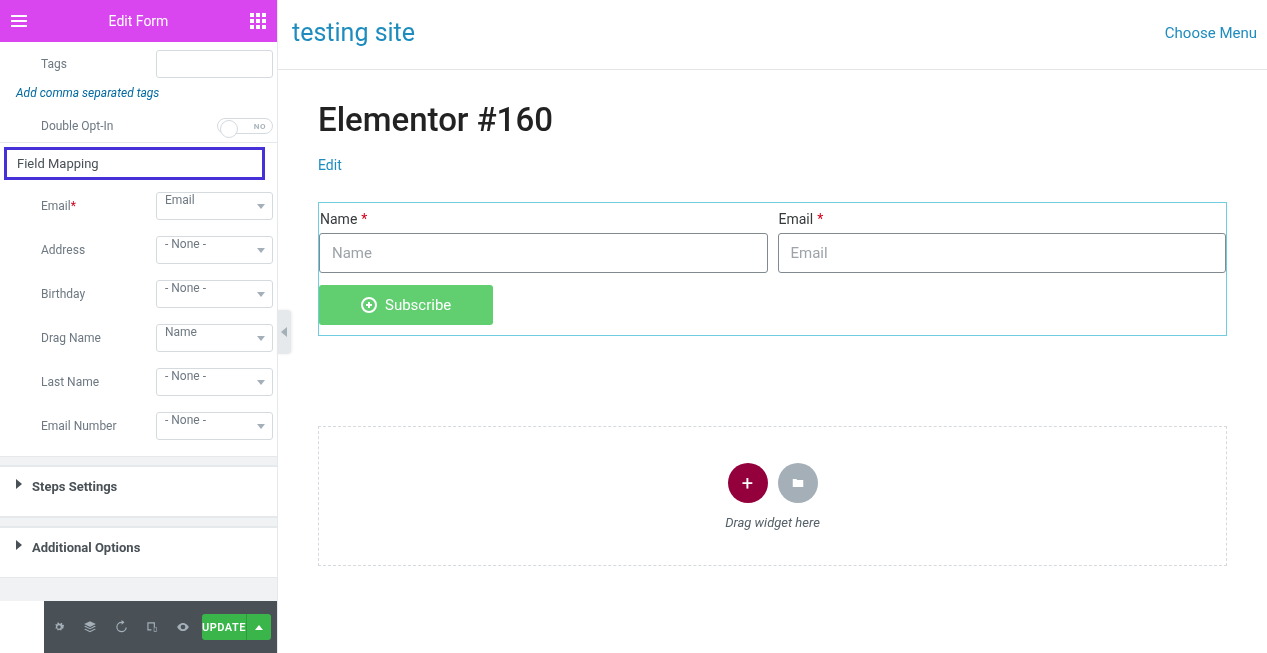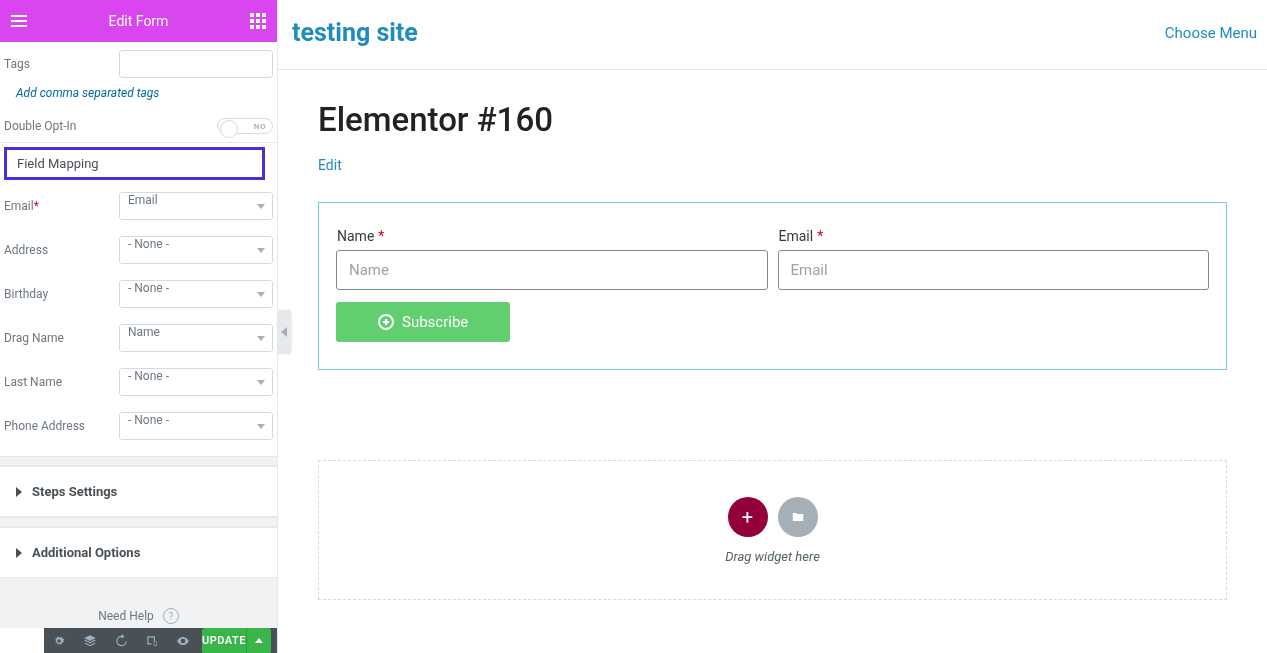--- a/index.html
+++ b/index.html
@@ -13,66 +13,66 @@
 .sidebar-header .hdr-title { flex: 1; text-align: center; font-size: 14px; font-weight: 400; }
 .bars { display:inline-block; width:16px; height:12px; position:relative; }
 .bars::before, .bars::after, .bars span { content:""; position:absolute; left:0; right:0; height:2px; background:#fff; }
 .bars span { top:5px; }
 .bars::before { top:0; }
 .bars::after { bottom:0; }
 .grid9 { display:grid; grid-template-columns: repeat(3,4px); grid-template-rows: repeat(3,4px); gap:2px; }
 .grid9 i { background:#fff; display:block; }
 
 .panel-scroll { flex:1; overflow-y:auto; }
-.ctl-row { display:flex; align-items:center; padding: 8px 4px; font-size:12px; color:#6d7882; }
+.ctl-row { display:flex; align-items:center; padding: 8px 4px; font-size:12px; color:#6d7882;margin-left:37px; }
 .ctl-label { flex: 0 0 115px; }
 .ctl-field { flex:1; }
 .ctl-input { width:100%; height:28px; border:1px solid #d5dadf; border-radius:3px; background:#fff; padding:0 8px; font-size:12px; }
 .hint { padding: 0 16px 10px; color:#0369a1; font-style:italic; font-size:12px; }
 
 .toggle { position:relative; width:56px; height:16px; border:1px solid #d5dadf; border-radius:11px; background:#fff; display:flex; align-items:center; justify-content:flex-end; padding:0 6px; font-size:8px; color:#a4afb7; font-weight:600; letter-spacing:0.5px; }
 .toggle .knob { position:absolute; left:2px; top:1px; width:18px; height:18px; border-radius:50%; background:#fff; border:1px solid #d5dadf; }
 
 .section-divider { height:10px; background:#f1f2f3; border-top:1px solid #e6e9ec; border-bottom:1px solid #e6e9ec; }
 .fm-highlight { border:3px solid #4631d8; margin:4px 12px 4px 4px; padding:6px 10px; font-size:13px; color:#495157; }
 
 .req { color:#d0011b; }
 
 .select { position:relative; }
 .select .ctl-input { padding-right:24px; cursor:pointer; color:#6d7882; }
 .select .caret { position:absolute; right:8px; top:50%; transform:translateY(-40%); width:0; height:0; border-left:4px solid transparent; border-right:4px solid transparent; border-top:5px solid #a4afb7; pointer-events:none; }
 
 .accordion { border-top:1px solid #e6e9ec; background:#fff; }
-.acc-item { display:flex; align-items:center; height:50px; padding:0 16px; border-bottom:1px solid #e6e9ec; cursor:pointer; font-size:13px; font-weight:700; color:#495157; }
+.acc-item { display:flex; align-items:flex-start; height:50px; padding:12px 16px; border-bottom:1px solid #e6e9ec; cursor:pointer; font-size:13px; font-weight:700; color:#495157; }
 .acc-item .chev { margin-right:10px; width:0; height:0; border-top:5px solid transparent; border-bottom:5px solid transparent; border-left:6px solid #495157; }
 
 .help-area { flex:0 0 auto; background:#f1f2f3; padding:30px 0 24px; text-align:center; font-size:12px; color:#6d7882; }
 .help-area .q { display:inline-flex; width:16px; height:16px; border:1px solid #a4afb7; border-radius:50%; align-items:center; justify-content:center; font-size:10px; margin-left:6px; color:#a4afb7; }
 
-.sidebar-foot { height:25px; background:#495157; display:flex; align-items:center;margin-left:44px; }
+.sidebar-foot { height:52px; background:#495157; display:flex; align-items:center;margin-left:44px; }
 .foot-icn { width:32px; height:36px; display:flex; align-items:center; justify-content:center; color:#a4afb7; cursor:pointer; }
 .foot-icn svg { width:14px; height:14px; fill:#a4afb7; }
 .update-btn { flex:1; margin:5px 0 5px 4px; height:26px; background:#39b54a; color:#fff; border:none; border-radius:3px 0 0 3px; font-size:11px; font-weight:600; letter-spacing:0.5px; cursor:pointer; }
 .update-caret { width:26px; height:26px; margin:5px 6px 5px 0; background:#39b54a; border:none; border-left:1px solid rgba(0,0,0,0.15); border-radius:0 3px 3px 0; cursor:pointer; display:flex; align-items:center; justify-content:center; }
 .update-caret::after { content:""; width:0; height:0; border-left:4px solid transparent; border-right:4px solid transparent; border-bottom:5px solid #fff; }
 
 
 .collapse-handle { position:absolute; right:-14px; top:310px; width:14px; height:44px; background:#e6e9ec; border-radius:0 4px 4px 0; display:flex; align-items:center; justify-content:center; cursor:pointer; box-shadow: 1px 0 3px rgba(0,0,0,0.08); }
 .collapse-handle::after { content:""; width:0; height:0; border-top:5px solid transparent; border-bottom:5px solid transparent; border-right:6px solid #a4afb7; }
 
 
 .preview { flex:1; overflow:auto; }
 .site-header { display:flex; align-items:center; justify-content:space-between; padding: 18px 10px 22px 14px; border-bottom:1px solid #e5e5e5; }
-.site-title { color:#1e8cbe; font-size:25px; font-weight:700; }
+.site-title { color:#1e8cbe; font-size:25px; font-weight:400; }
 .choose-menu { color:#1e8cbe; font-size:15px; cursor:pointer; }
 .content { padding: 30px 40px; }
 .page-h1 { font-size:33px; color:#222; font-weight:500; margin-bottom:16px; }
 .edit-link { color:#1e8cbe; font-size:14px; cursor:pointer; }
 
-.form-wrap { margin-top:28px; border:1px solid #70cde0; padding:17px; }
+.form-wrap { margin-top:28px; border:1px solid #70cde0; padding:0; }
 .form-inner { padding:8px 0 10px; display:flex; flex-wrap:wrap; gap:10px 10px; }
 .ff { display:flex; flex-direction:column; margin:0; }
 .ff.half { flex:1 1 calc(50% - 5px); }
 .ff label { font-size:14px; color:#373a3c; margin-bottom:6px; padding-left:1px; }
 .ast { color:#d0011b; margin-left:4px; }
 .ff input { height:40px; border:1px solid #818a91; border-radius:3px; padding:0 12px; font-size:15px; color:#373a3c; }
 .ff input::placeholder { color:#9da3a8; }
 .subscribe { display:inline-flex; align-items:center; justify-content:center; gap:8px; background:#61ce70; color:#fff; border:none; height:40px; padding:0 42px; font-size:15px; border-radius:3px; cursor:pointer; margin-top:2px; }
 .subscribe .plus-circ { width:16px; height:16px; border:2px solid #fff; border-radius:50%; position:relative; }
 .subscribe .plus-circ::before, .subscribe .plus-circ::after { content:""; position:absolute; background:#fff; }
@@ -164,21 +164,21 @@
           </div>
       </div>
       <div class="ctl-row">
         <div class="ctl-label">Last Name</div>
         <div class="ctl-field select">
             <div class="ctl-input">- None -</div>
             <span class="caret"></span>
           </div>
       </div>
       <div class="ctl-row" style="padding-bottom:16px;">
-        <div class="ctl-label">Phone Address</div>
+        <div class="ctl-label">Email Number</div>
         <div class="ctl-field select">
             <div class="ctl-input">- None -</div>
             <span class="caret"></span>
           </div>
       </div>
 
       <div class="section-divider"></div>
       <div class="accordion">
         <div class="acc-item">
             <span class="chev"></span>

